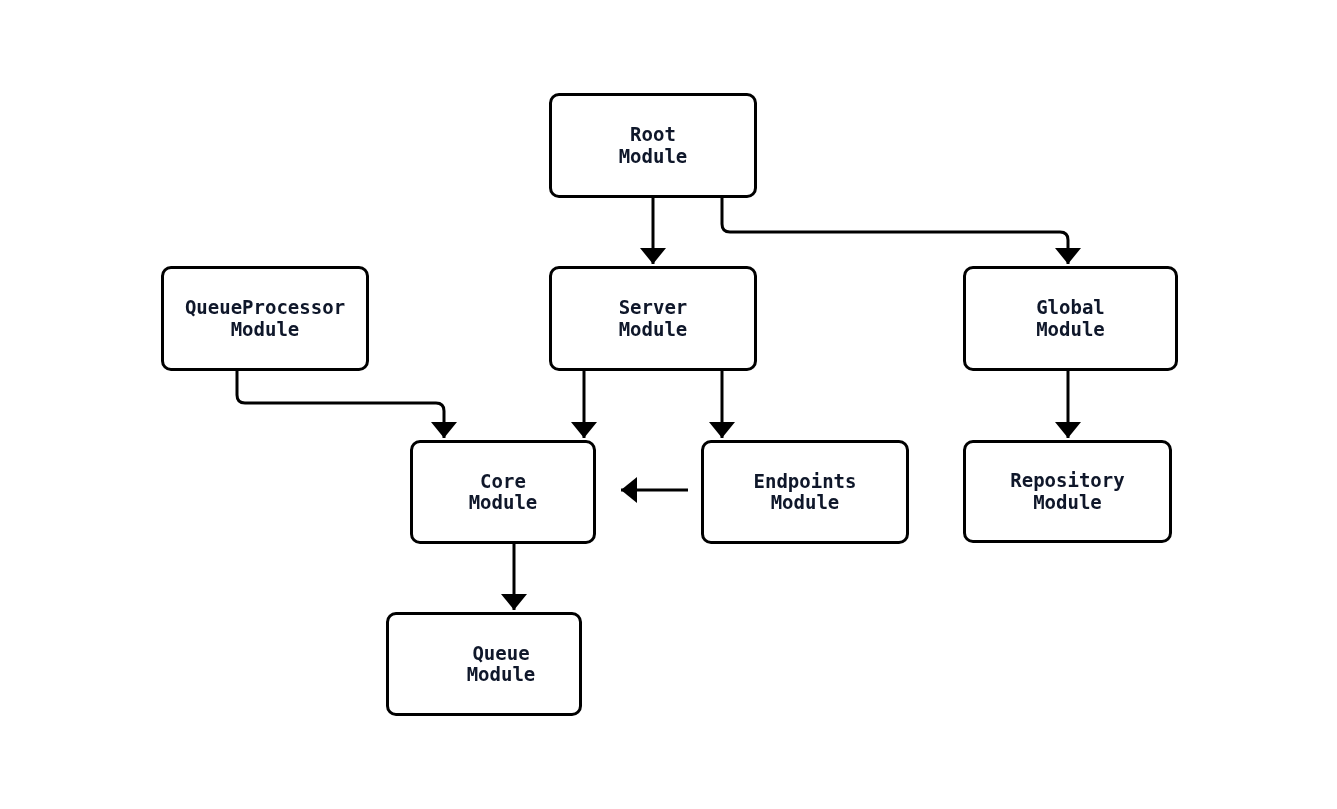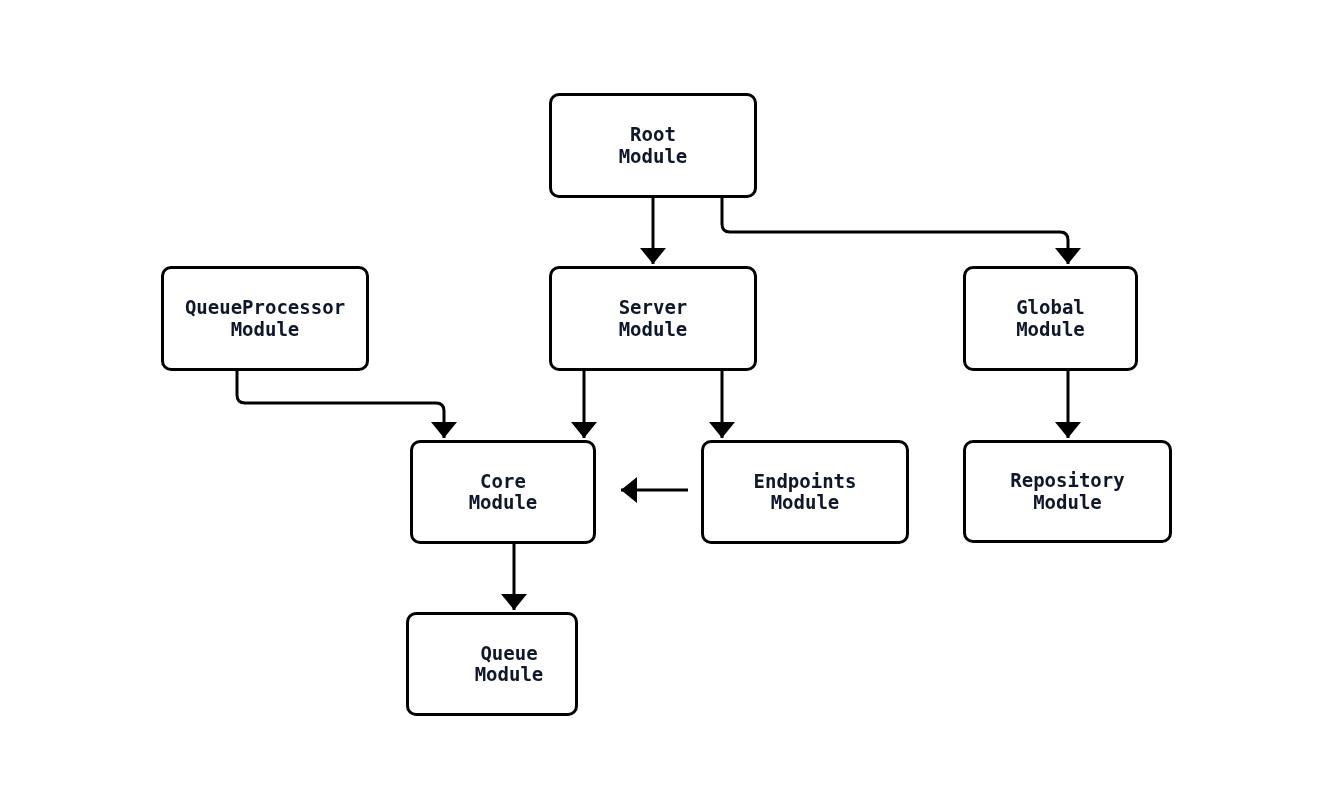--- a/index.html
+++ b/index.html
@@ -38,25 +38,25 @@
     font-weight: 700;
     font-size: 19px;
     line-height: 21.5px;
     color: #0f172a;
     letter-spacing: 0;
   }
   
   #n-root          { left: 549px;  top: 93px;  width: 208px; height: 105px; }
   #n-queueproc     { left: 133px;  top: 266px; width: 208px; height: 105px; margin-left: 28px; }
   #n-server        { left: 549px;  top: 266px; width: 208px; height: 105px; }
-  #n-global        { left: 963px;  top: 266px; width: 175px; height: 105px; }
+  #n-global        { left: 963px;  top: 266px; width: 215px; height: 105px; }
   #n-core          { left: 410px;  top: 440px; width: 186px; height: 104px; }
   #n-endpoints     { left: 688px;  top: 440px; width: 208px; height: 104px; margin-left: 13px; }
   #n-repository    { left: 963px;  top: 440px; width: 209px; height: 103px; text-align: center; }
-  #n-queue         { left: 406px;  top: 612px; width: 172px; height: 104px; padding-left: 34px; }
+  #n-queue         { left: 386px;  top: 612px; width: 196px; height: 104px; padding-left: 34px; }
 
   .edge {
     stroke: #000000;
     stroke-width: 3;
     fill: none;
   }
 </style>
 </head>
 <body>
 

